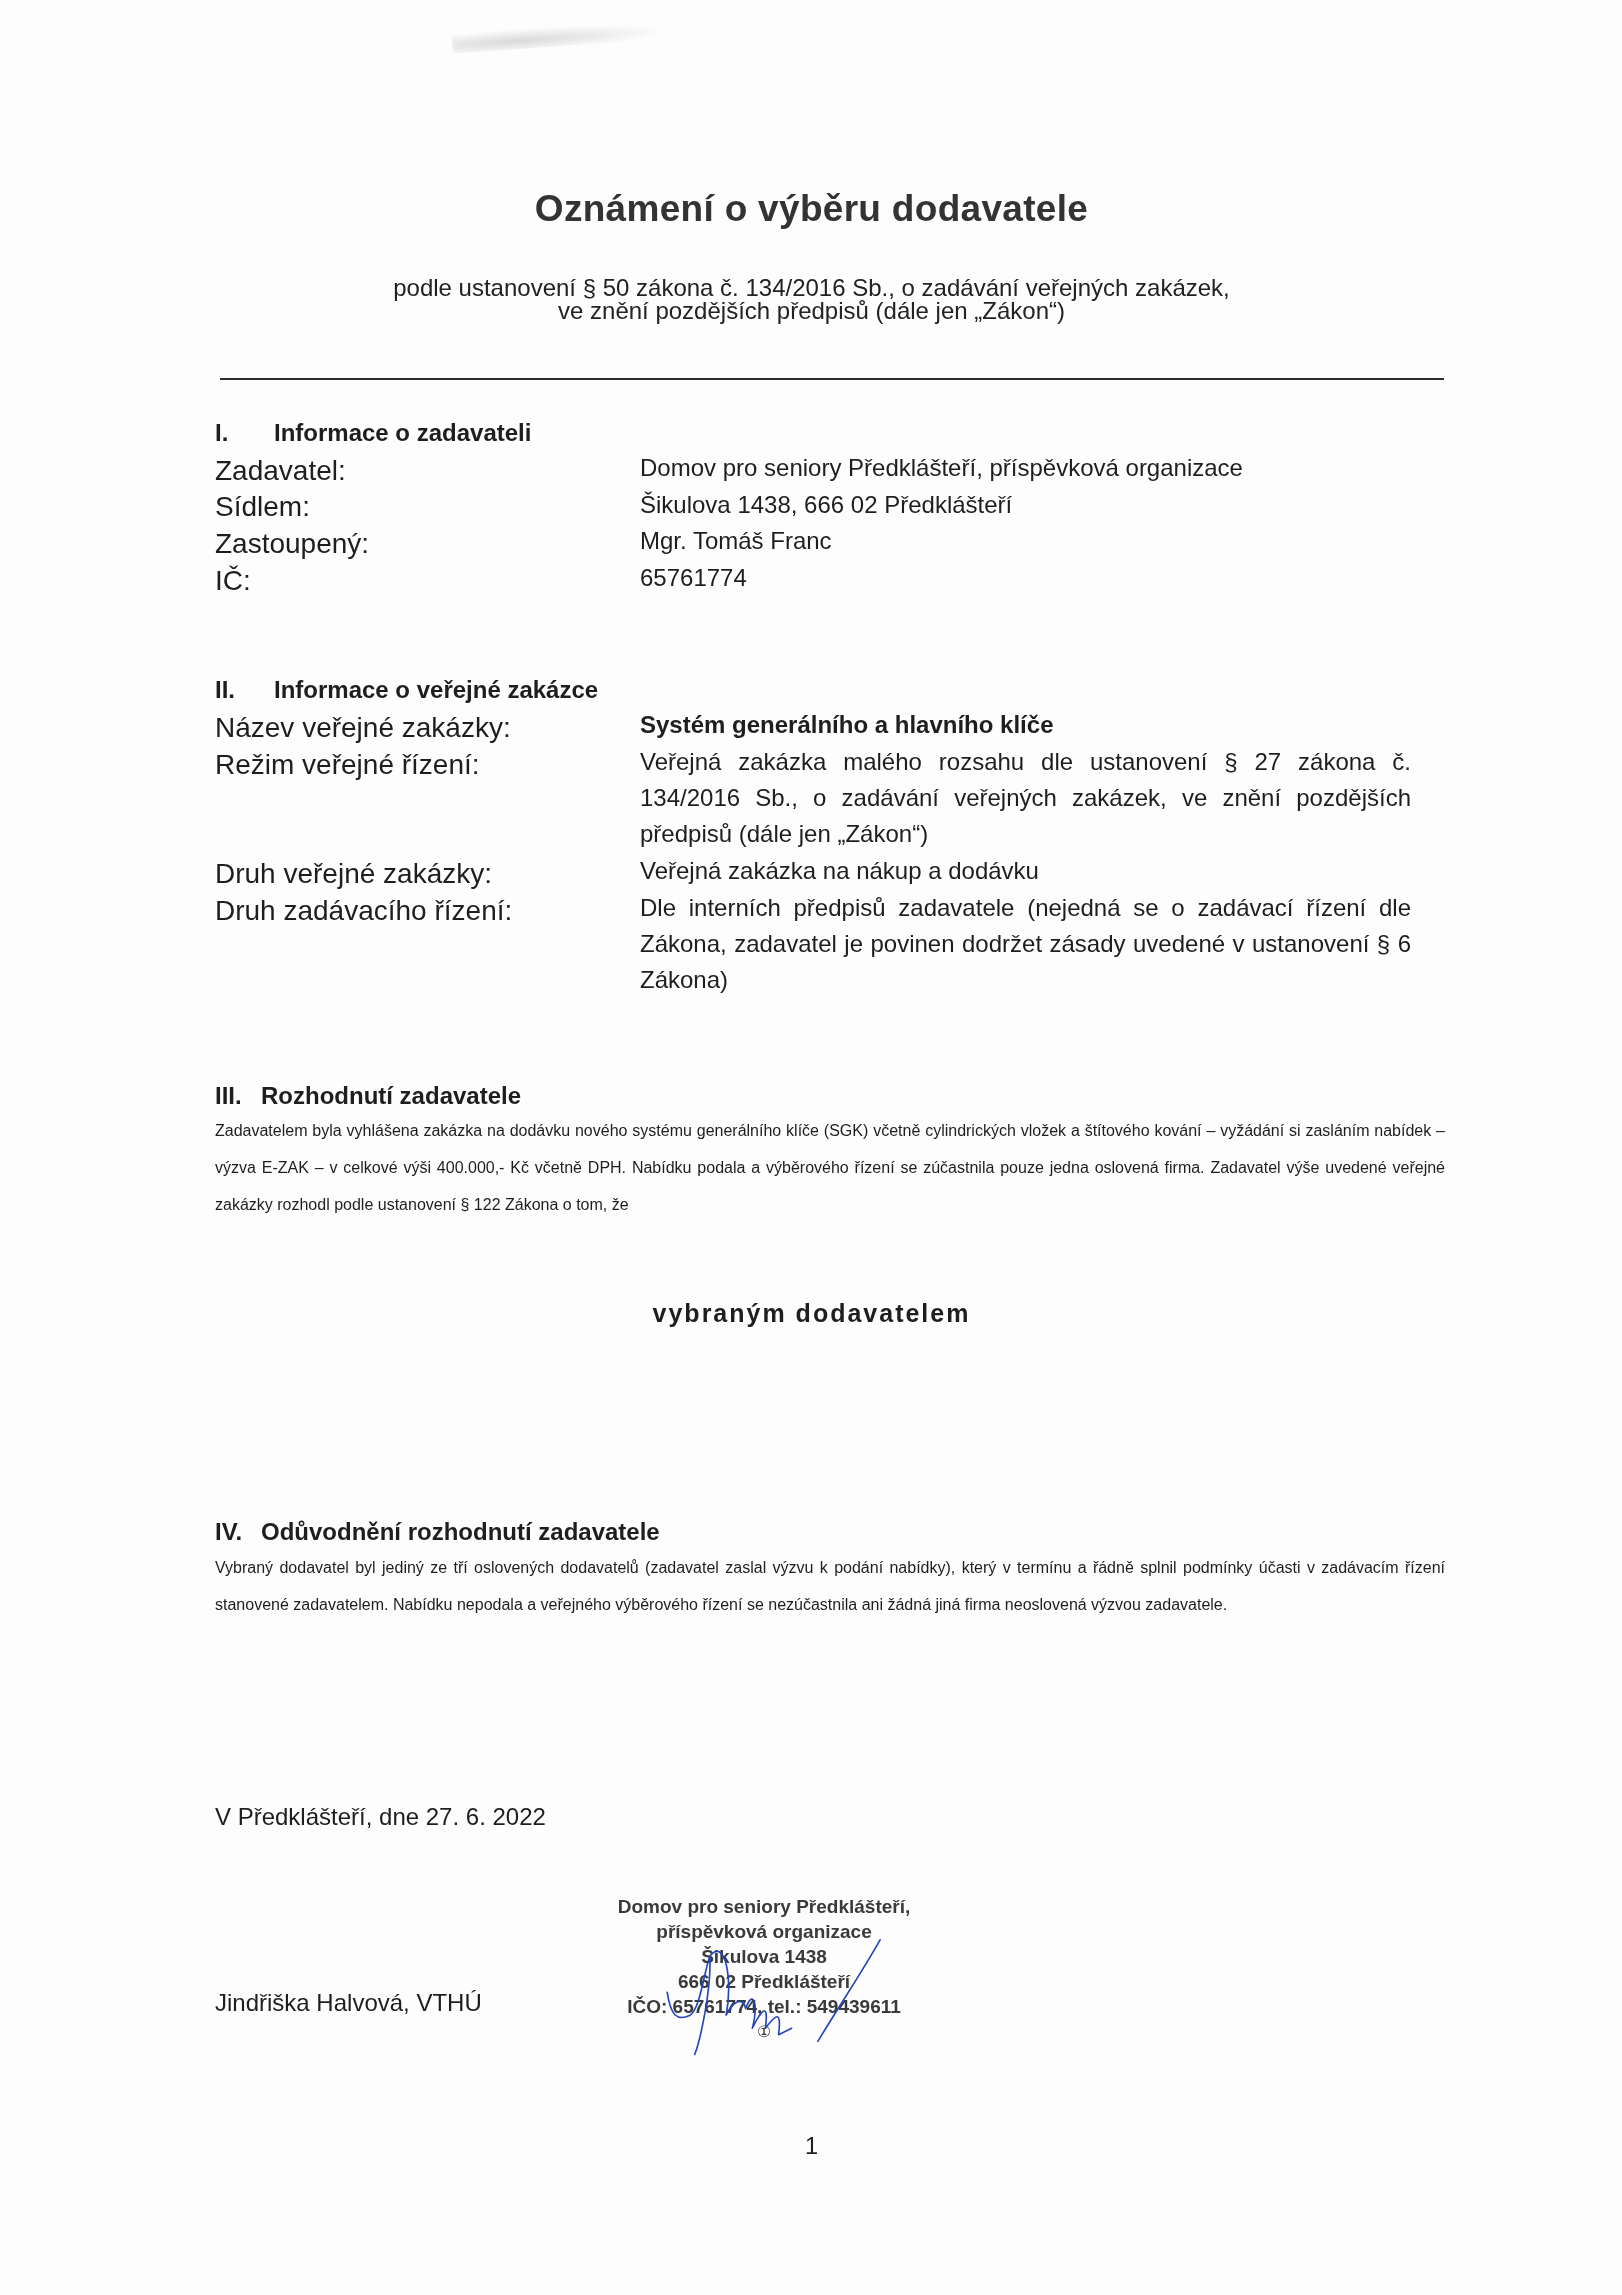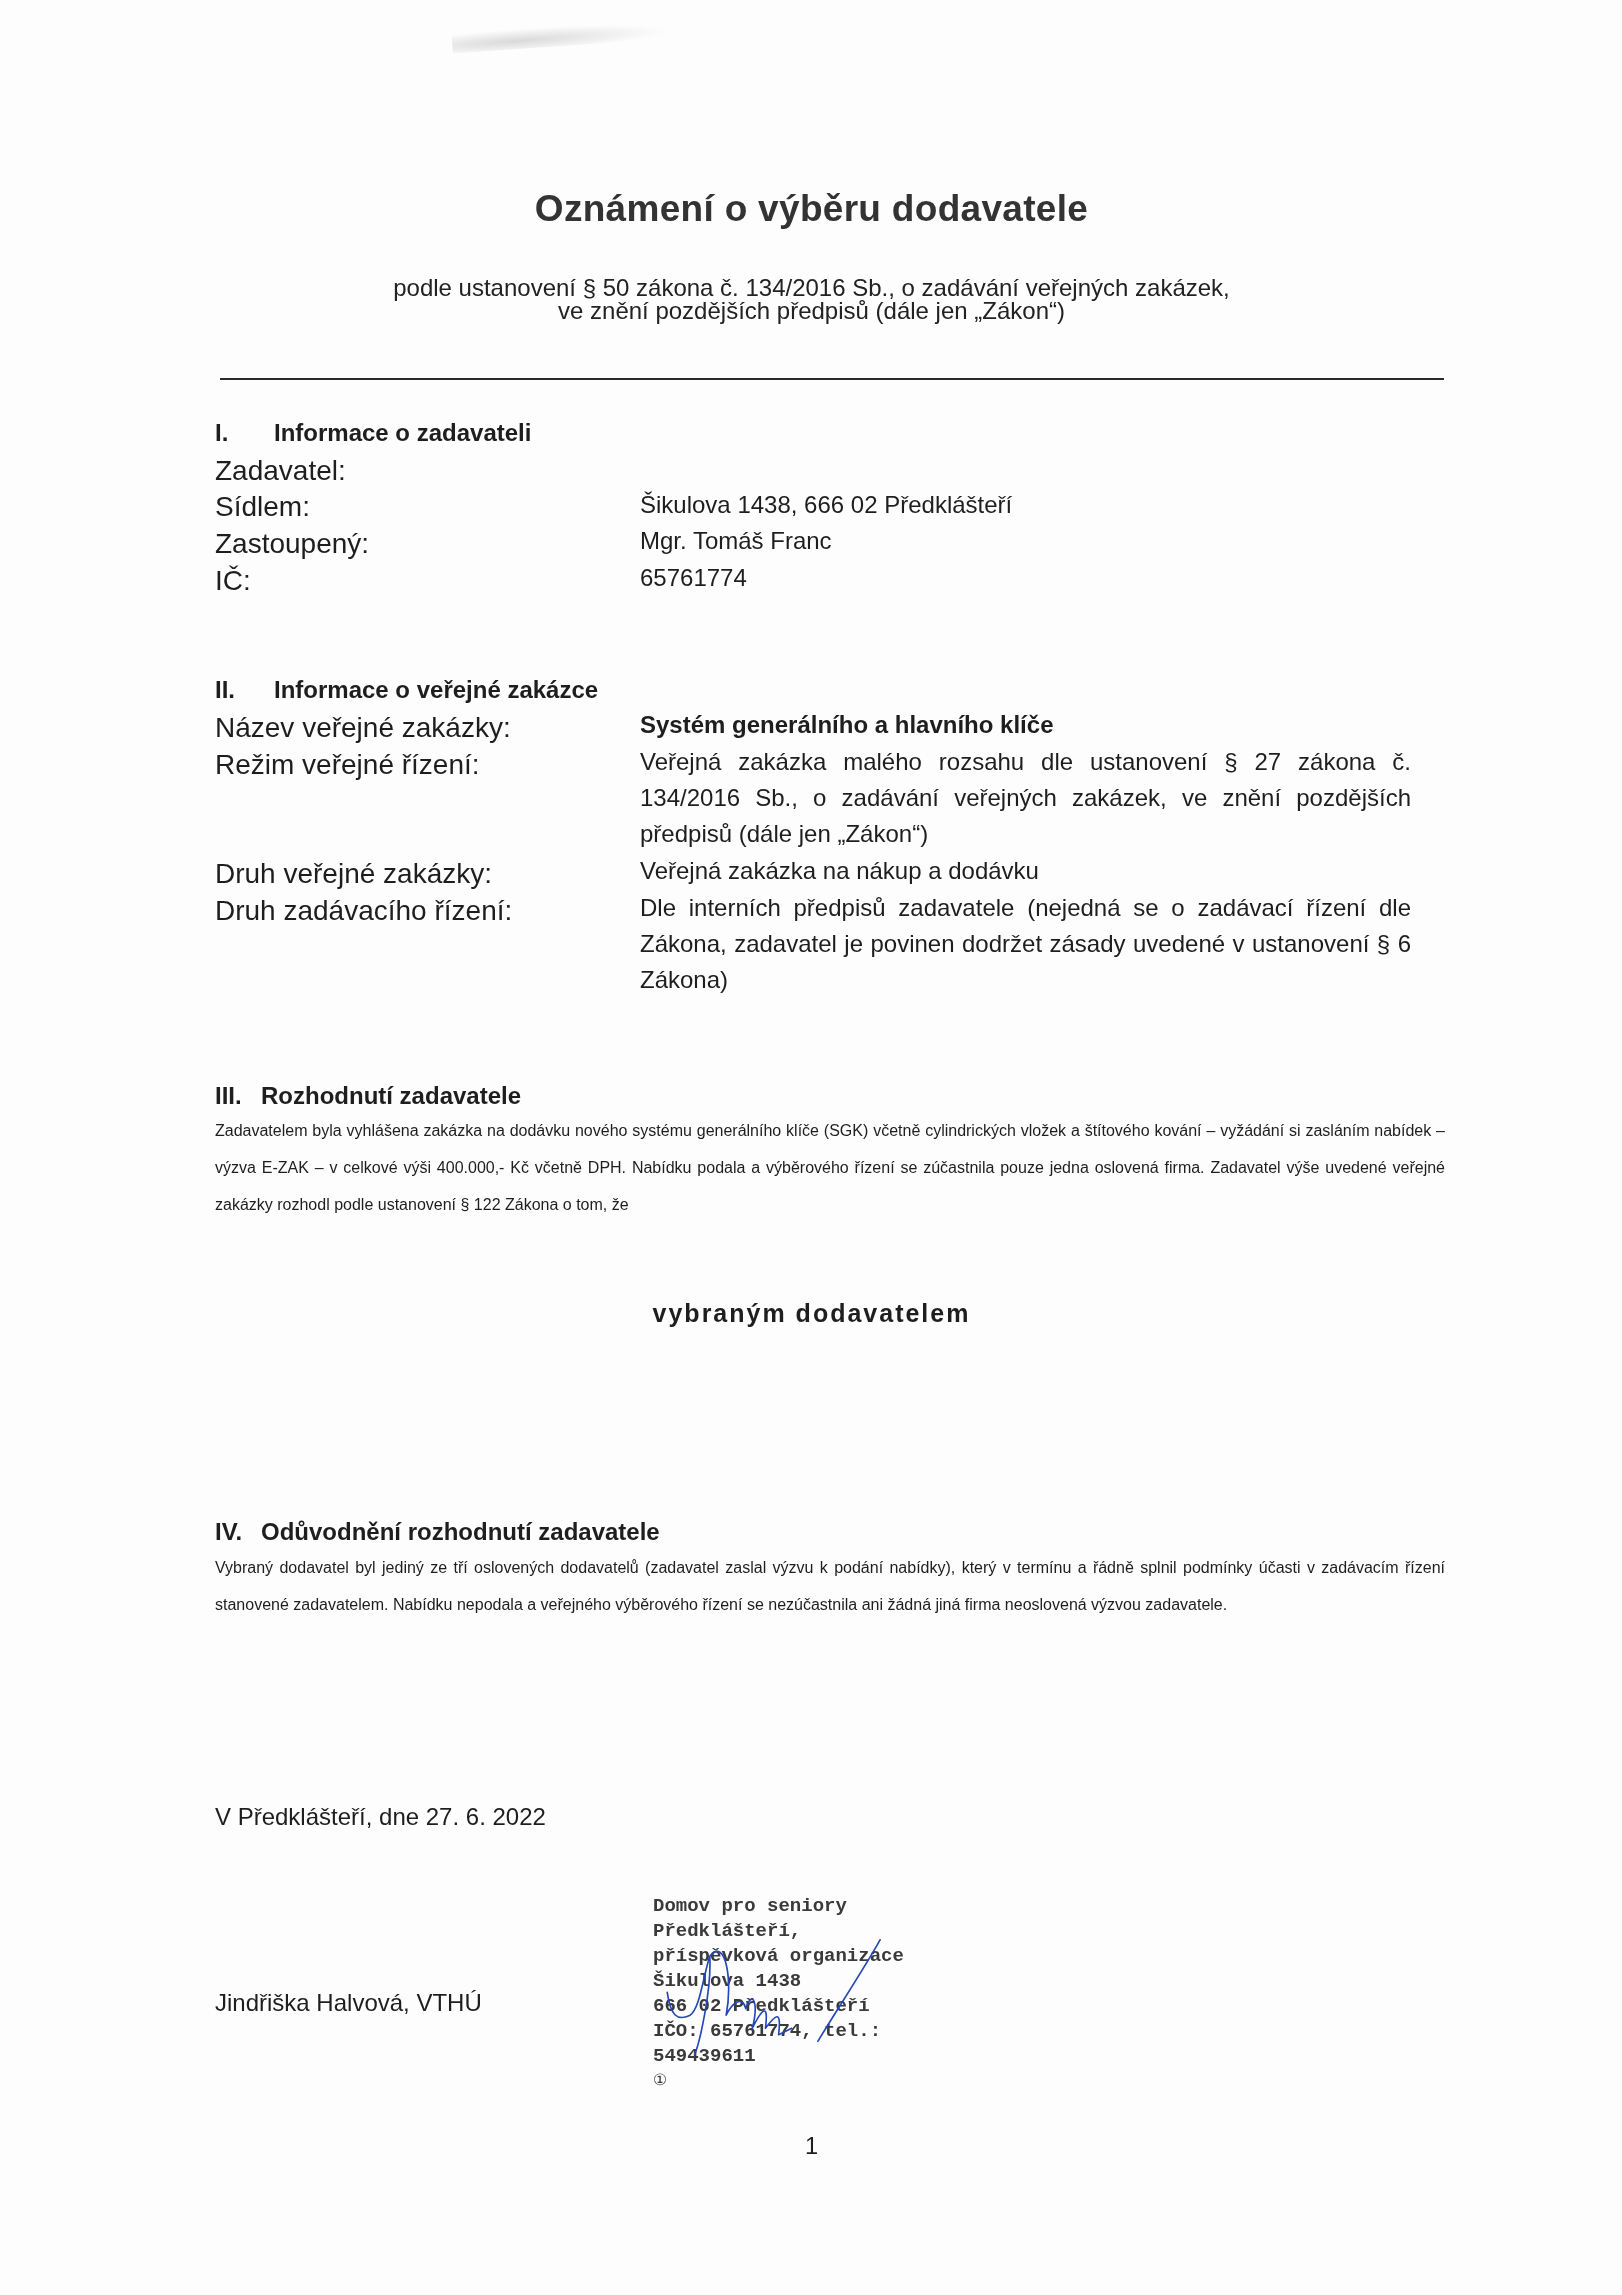--- a/index.html
+++ b/index.html
@@ -62,22 +62,22 @@
     }
     .centered-bold {
       position: absolute; left: 0; width: 1623px; text-align: center;
       font-size: 25px; font-weight: bold; letter-spacing: 2px; top: 1299px;
     }
 
     .place-date { position: absolute; left: 215px; top: 1803px; font-size: 24px; }
     .signatory  { position: absolute; left: 215px; top: 1989px; font-size: 24px; }
 
     .stamp {
-      position: absolute; left: 653px; top: 1894px; width: 314px;
-      font-family: Liberation Mono, monospace;
+      position: absolute; left: 607px; top: 1894px; width: 314px;
+      text-align: center; font-family: Liberation Sans, sans-serif;
       font-weight: bold; color: #3a3a3a; line-height: 25px;
     }
     .stamp .s0 { font-size: 19px; }
     .stamp .s1, .stamp .s2, .stamp .s3 { font-size: 19px; }
     .stamp .s4 { font-size: 19px; }
     .stamp .mark { font-size: 15.7px; font-weight: normal; }
     .signature {
       position: absolute; left: 654px; top: 1930px; width: 236px; height: 131px;
     }
 
@@ -96,20 +96,21 @@
   <div class="title">Oznámení o výběru dodavatele</div>
   <div class="subtitle l1">podle ustanovení § 50 zákona č. 134/2016 Sb., o zadávání veřejných zakázek,</div>
   <div class="subtitle l2">ve znění pozdějších předpisů (dále jen „Zákon“)</div>
 
   <div class="rule"></div>
 
   <div class="section-heading" style="top:419px;">
     <span class="num">I.</span><span>Informace o zadavateli</span>
   </div>
   <div class="label" style="top:455px;">Zadavatel:</div>
+  <div class="value" style="top:450px;">Domov pro seniory Předklášteří, příspěvková organizace</div>
   <div class="label" style="top:491px;">Sídlem:</div>
   <div class="value" style="top:487px;">Šikulova 1438, 666 02 Předklášteří</div>
   <div class="label" style="top:528px;">Zastoupený:</div>
   <div class="value" style="top:523px;">Mgr. Tomáš Franc</div>
   <div class="label" style="top:565px;">IČ:</div>
   <div class="value" style="top:560px;">65761774</div>
 
   <div class="section-heading" style="top:676px;">
     <span class="num">II.</span><span>Informace o veřejné zakázce</span>
   </div>

